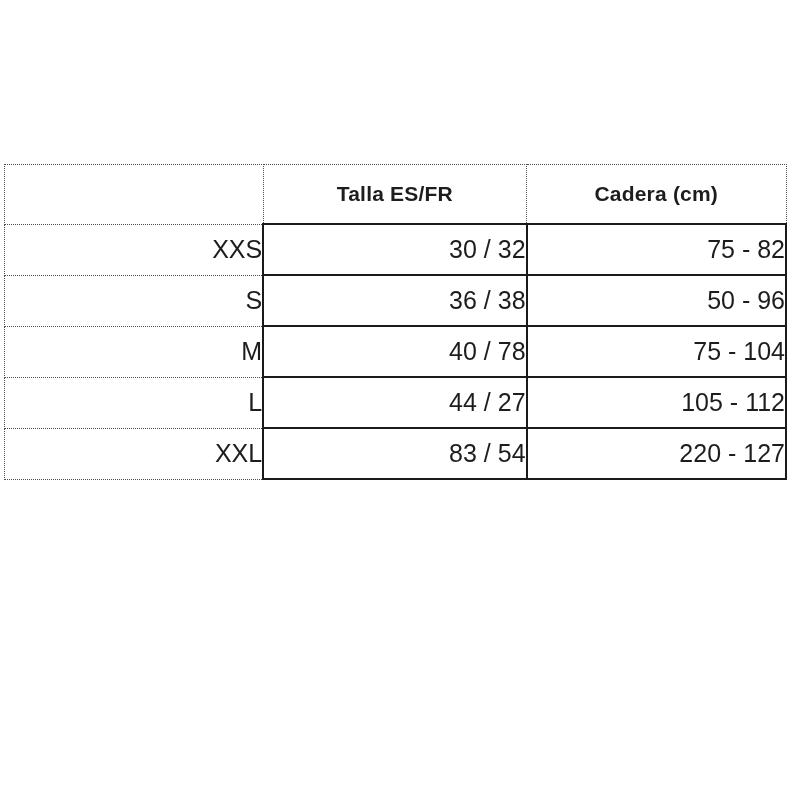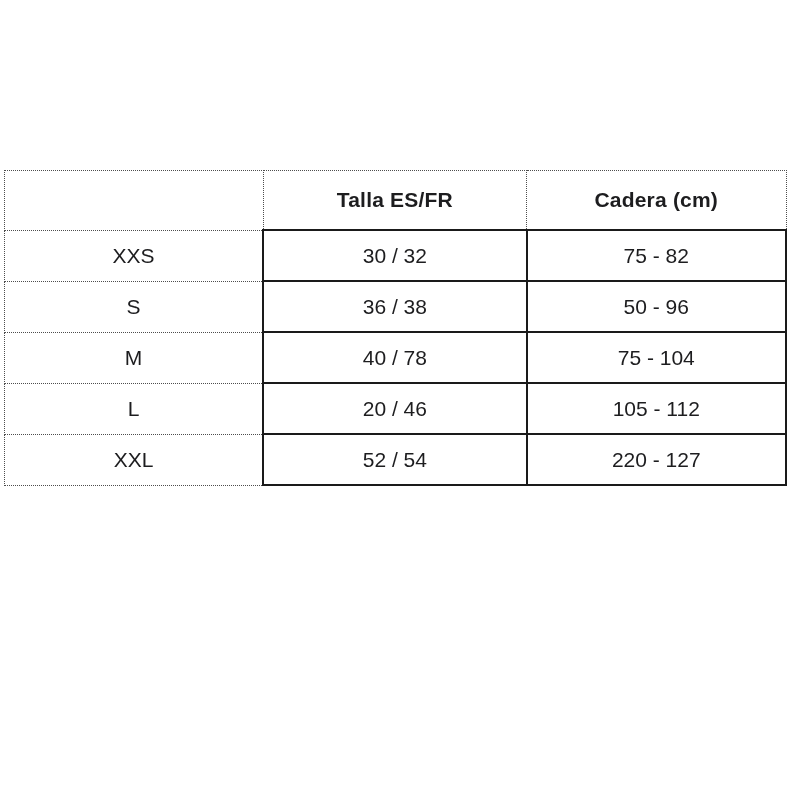--- a/index.html
+++ b/index.html
@@ -15,21 +15,21 @@
   }
   .stage {
     position: relative;
     width: 800px;
     height: 800px;
     background: #ffffff;
   }
   .size-table {
     position: absolute;
     left: 4px;
-    top: 170px;
+    top: 164px;
     width: 783px;
     border-collapse: collapse;
     table-layout: fixed;
   }
   .size-table th,
   .size-table td {
     text-align: center;
     vertical-align: middle;
     color: #1d1d1f;
     padding: 0;
@@ -40,22 +40,23 @@
     border: 1px dotted #4d4d4d;
     height: 58px;
     font-size: 21px;
     font-weight: bold;
     letter-spacing: 0.2px;
   }
   
   .size-table td {
     border: 2px solid #1a1a1a;
     height: 49px;
-    font-size: 21px;
+    font-size: 25px;
     font-weight: normal;
+    text-align: right;
   }
   
   .size-table td.size-col {
     border: 1px dotted #4d4d4d;
   }
   .col-size   { width: 33.1%; }
   .col-talla  { width: 33.7%; }
   .col-cadera { width: 33.2%; }
 </style>
 </head>
@@ -86,23 +87,23 @@
           <td>36 / 38</td>
           <td>50 - 96</td>
         </tr>
         <tr>
           <td class="size-col">M</td>
           <td>40 / 78</td>
           <td>75 - 104</td>
         </tr>
         <tr>
           <td class="size-col">L</td>
-          <td>20 / 46</td>
+          <td>44 / 27</td>
           <td>105 - 112</td>
         </tr>
         <tr>
           <td class="size-col">XXL</td>
-          <td>52 / 54</td>
+          <td>83 / 54</td>
           <td>220 - 127</td>
         </tr>
       </tbody>
   </table>
 </div>
 
 </body></html>

